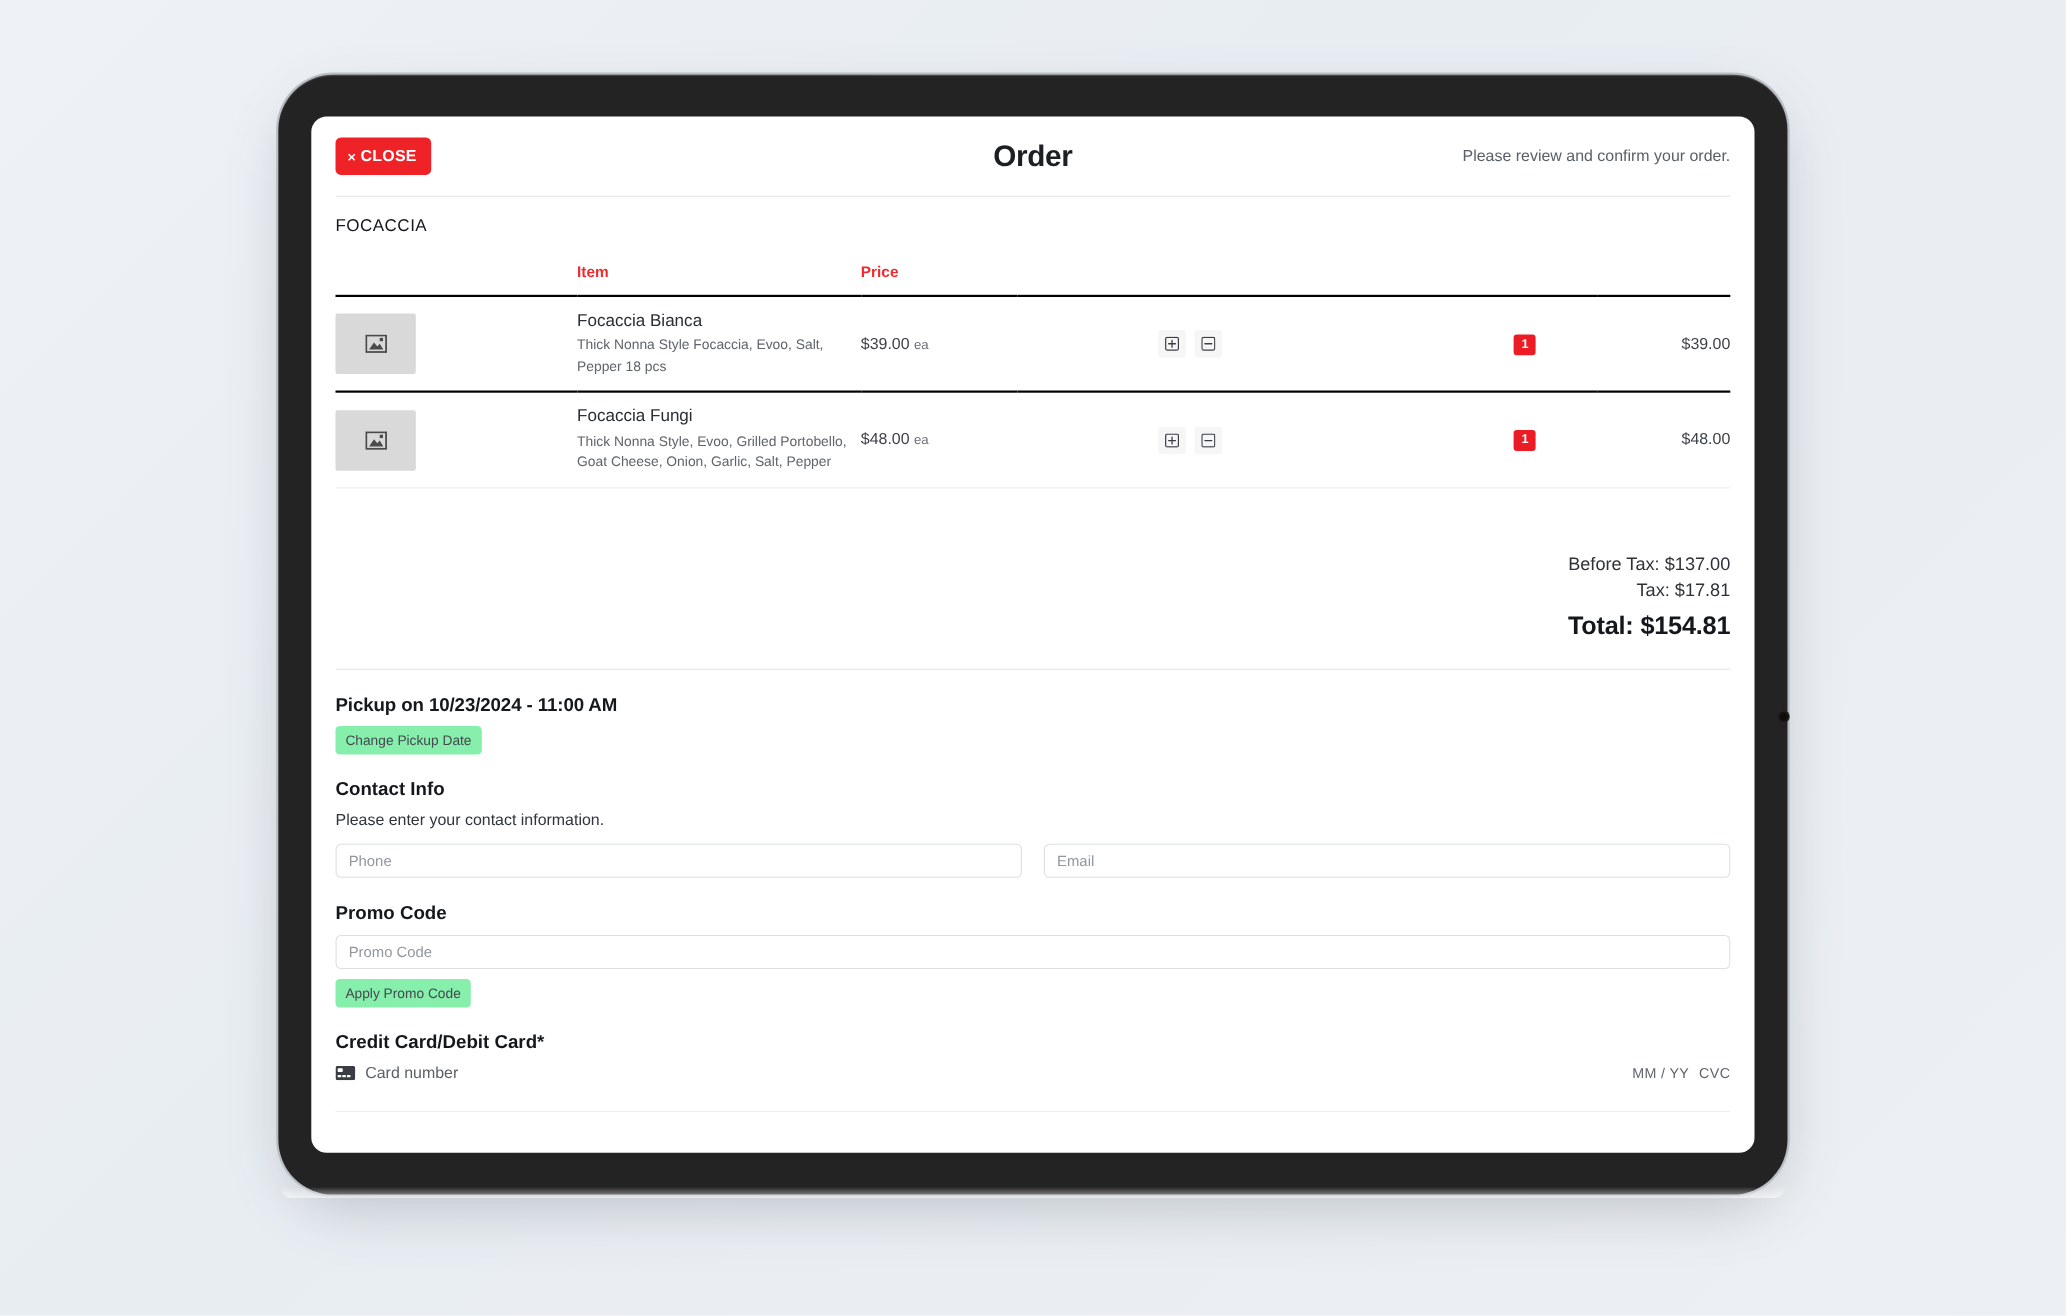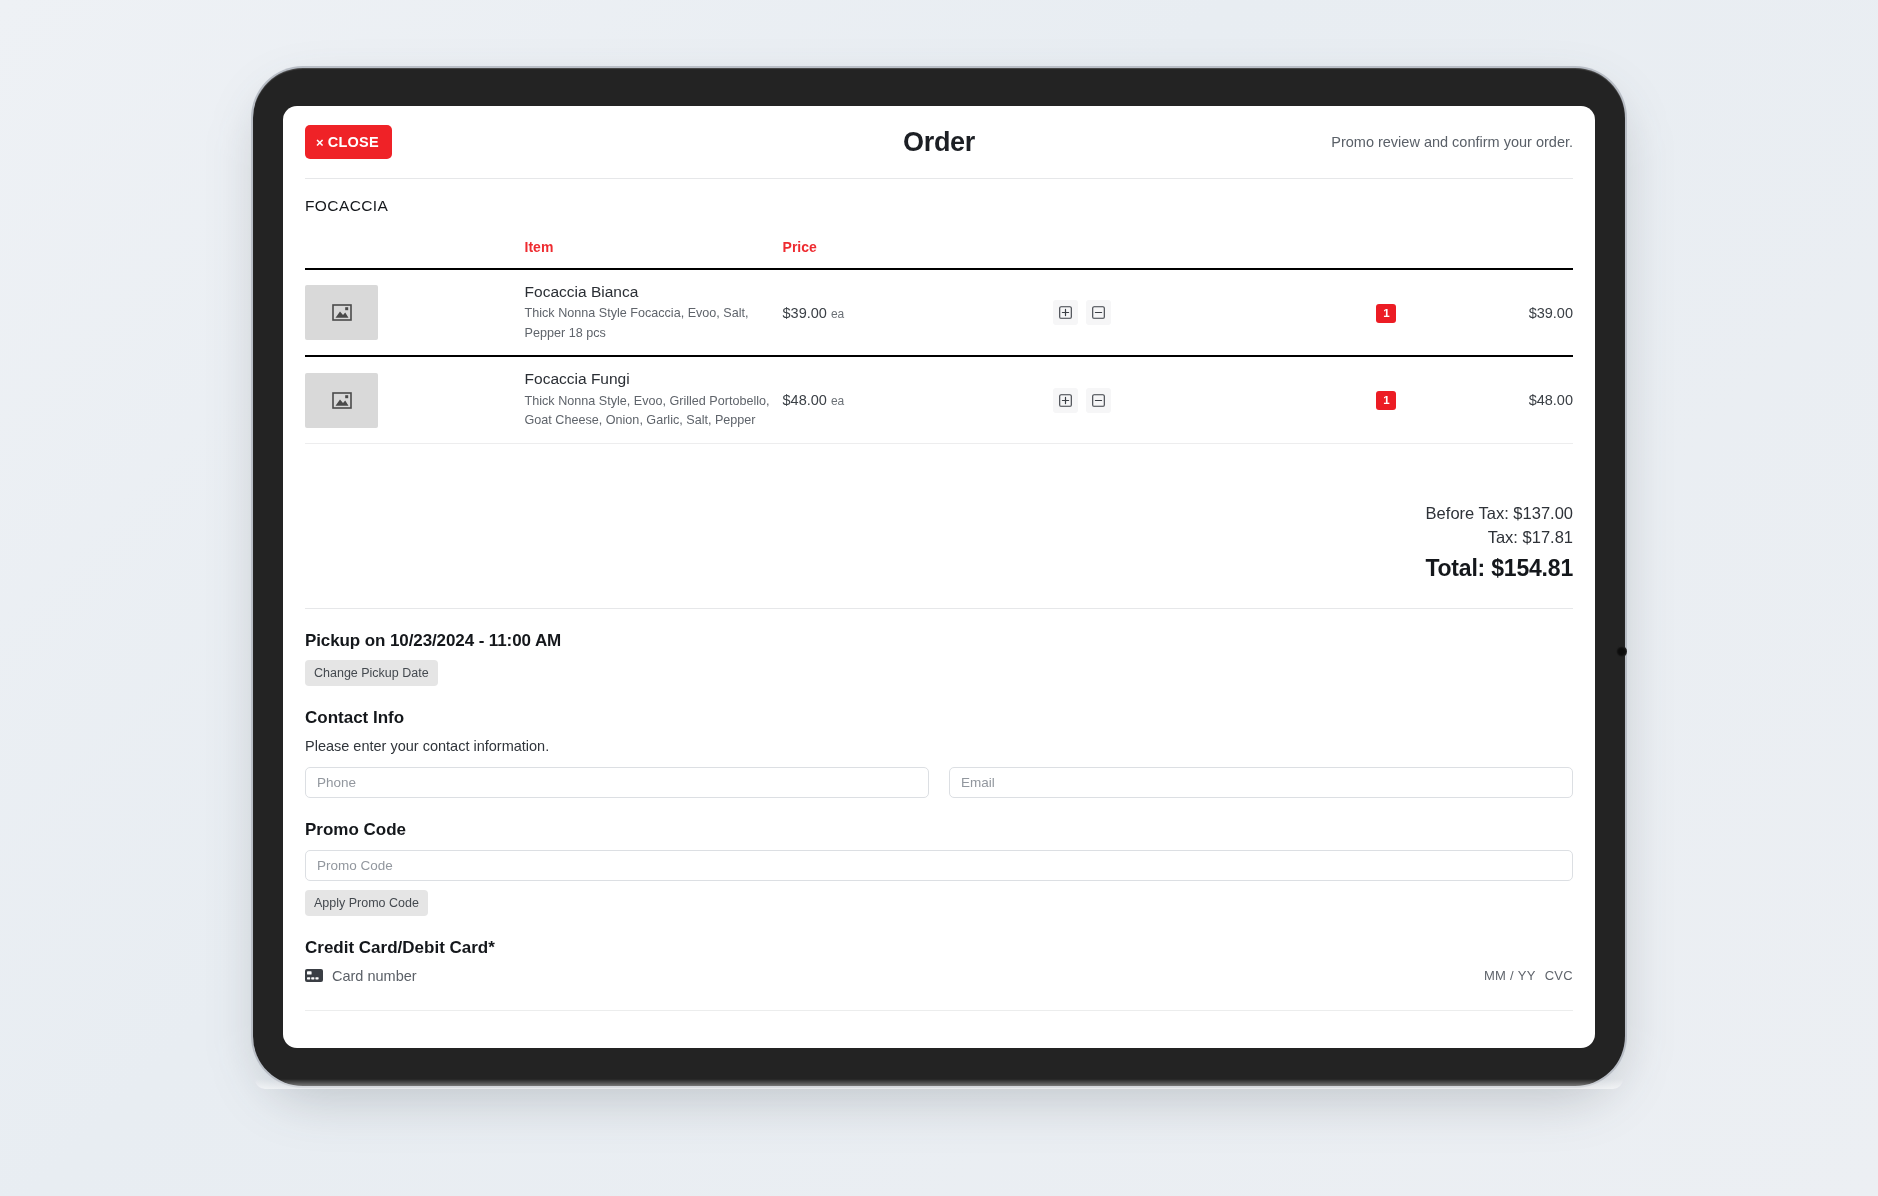--- a/index.html
+++ b/index.html
@@ -268,21 +268,21 @@
   .pickup-block { padding: 22px 22px 0 22px; }
   .pickup-title {
     font-size: 17px;
     font-weight: 700;
     color: #14171b;
     letter-spacing: -0.1px;
   }
   .ghost-btn {
     margin-top: 9px;
     display: inline-block;
-    background: #e5e5e5;
+    background: #86efac;
     border: none;
     border-radius: 4px;
     font-size: 12.5px;
     color: #44494f;
     padding: 6px 9px;
     cursor: pointer;
     font-family: "Liberation Sans", sans-serif;
   }
 
   
@@ -358,21 +358,21 @@
 
 <div id="screen">
   <div class="app">
 
     <div class="app-header">
       <button class="close-btn">
         <span class="x-glyph">×</span>
           <span>CLOSE</span>
       </button>
       <div class="order-title">Order</div>
-      <div class="header-note">Promo review and confirm your order.</div>
+      <div class="header-note">Please review and confirm your order.</div>
     </div>
 
     <div class="divider"></div>
 
     <div class="section-label">FOCACCIA</div>
 
     <div class="items-wrap">
       <table class="items">
         <colgroup>
           <col class="col-thumb">

